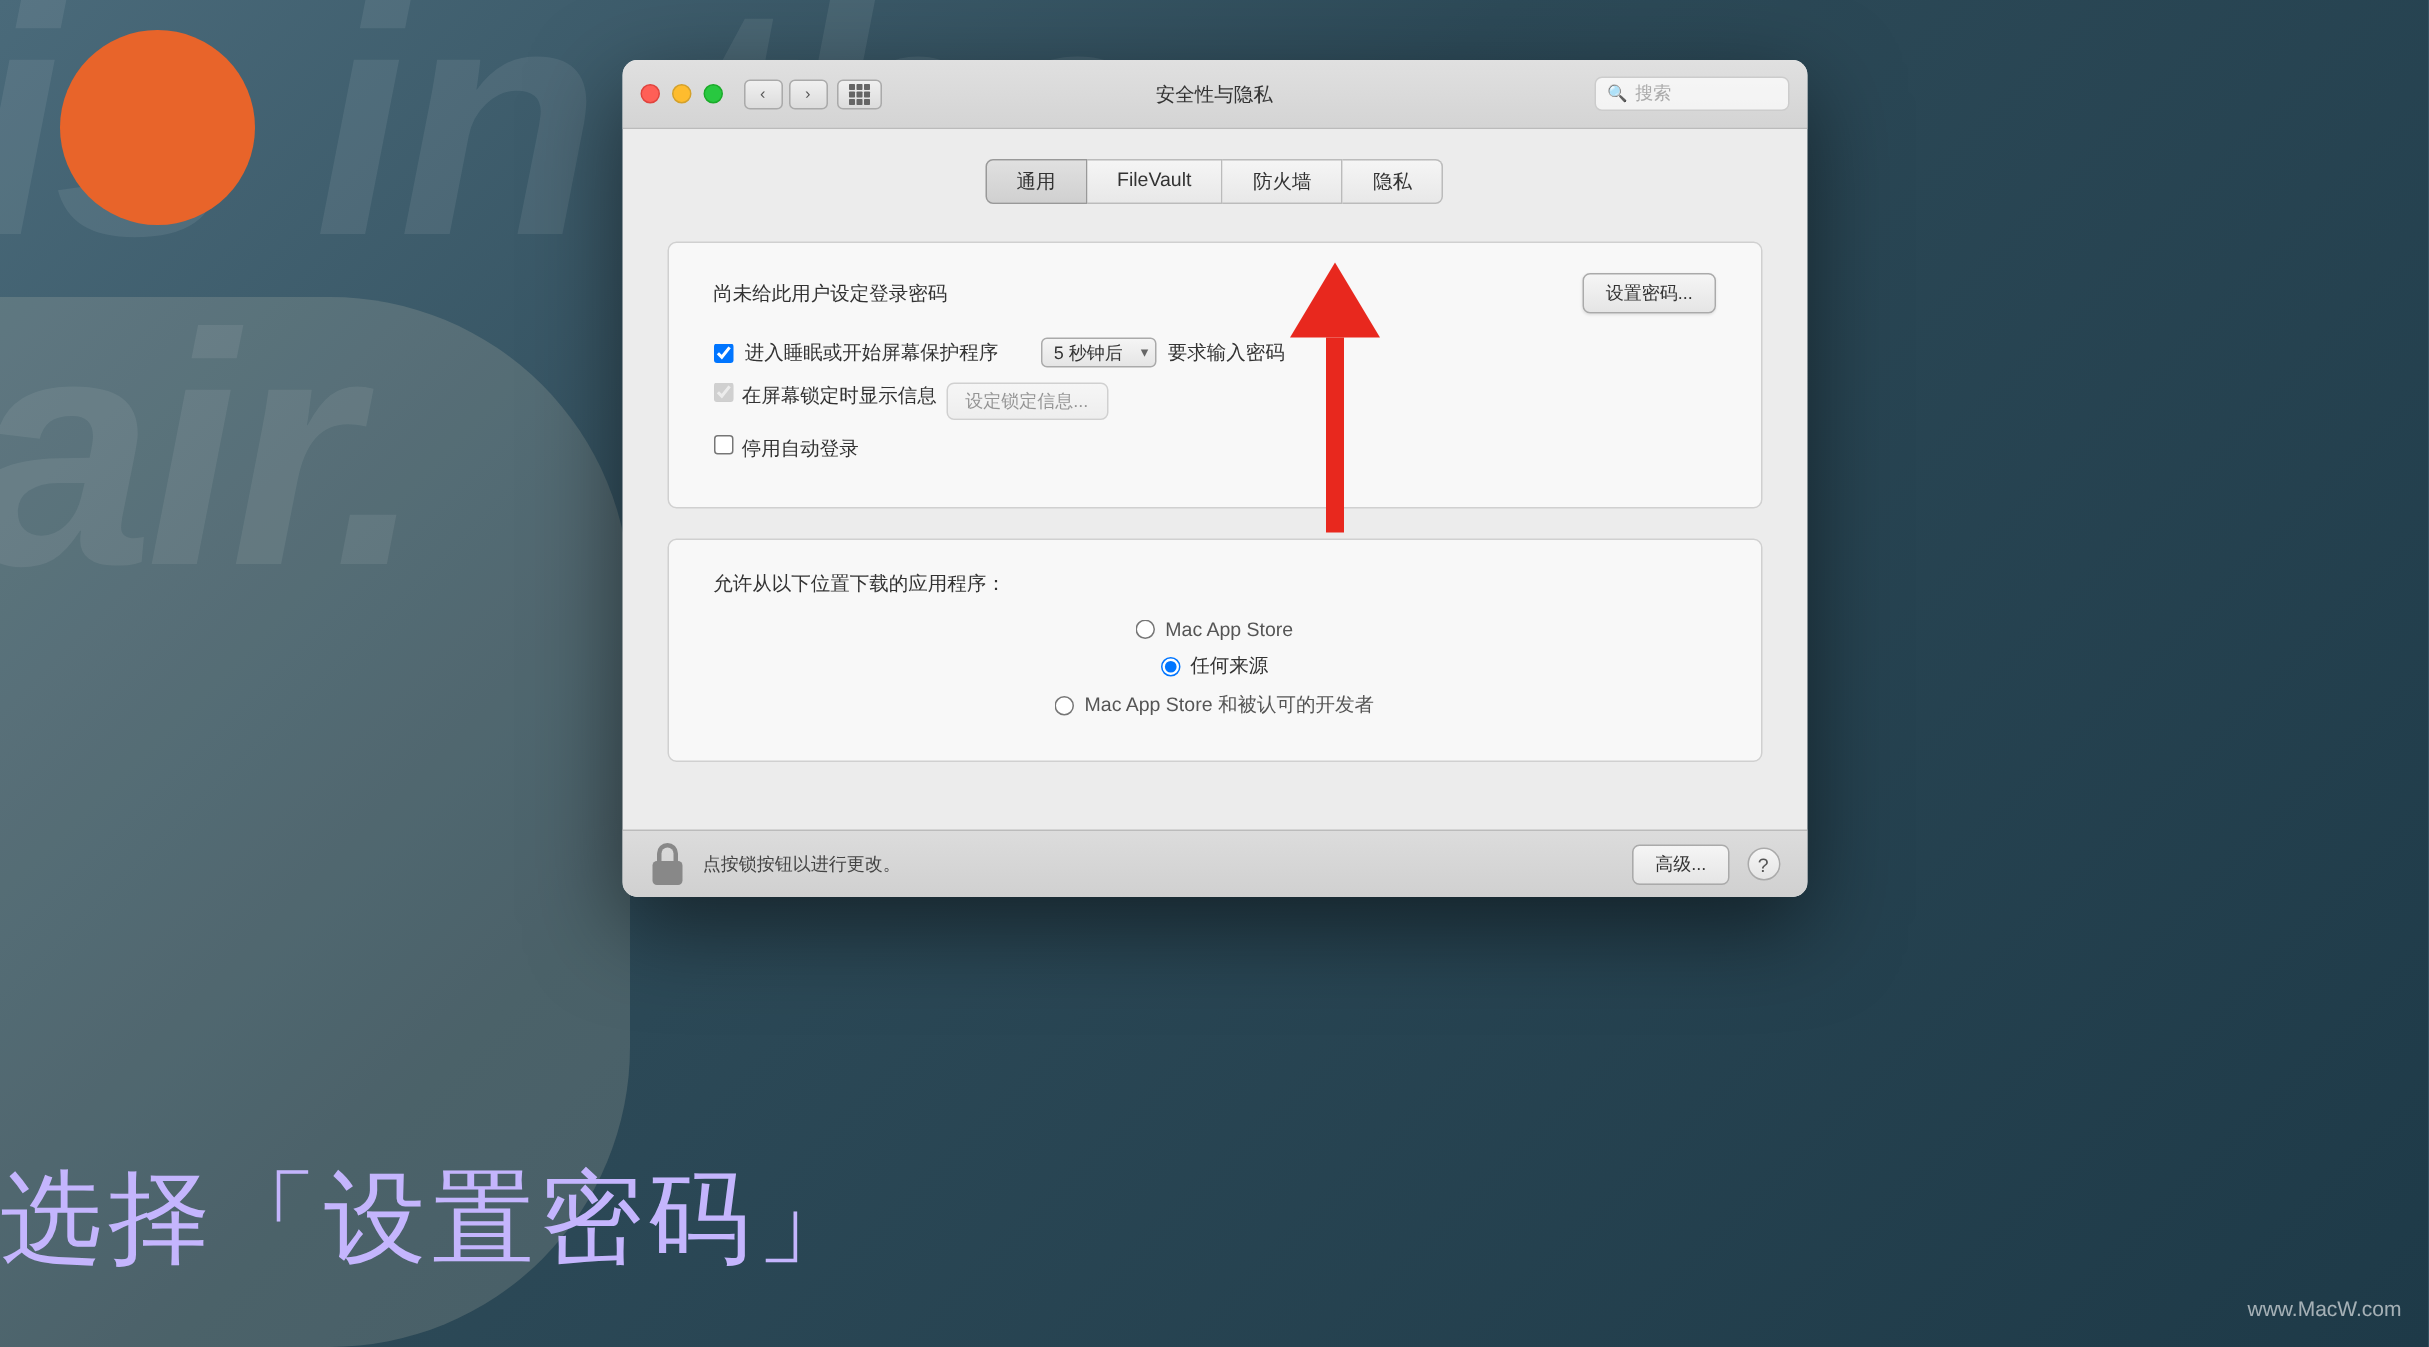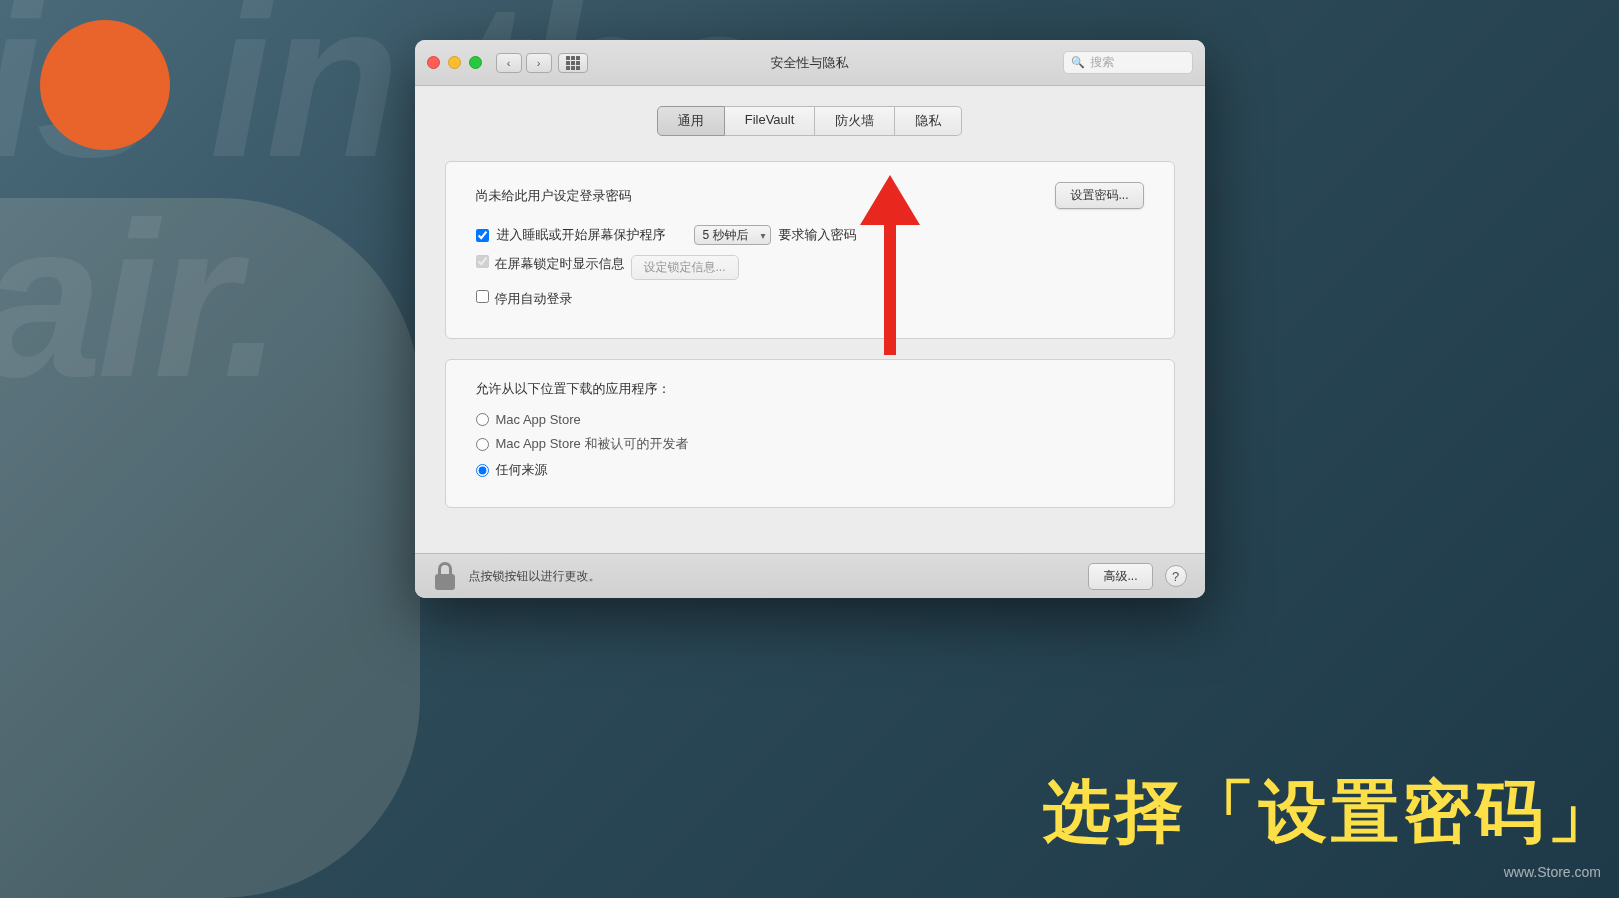--- a/index.html
+++ b/index.html
@@ -55,24 +55,24 @@
       background: rgba(245, 235, 210, 0.15);
       border-radius: 0 200px 200px 0;
     }
 
     
     .caption {
       position: absolute;
       bottom: 40px;
       left: 0;
       right: 0;
-      text-align: right;
+      text-align: left;
       font-size: 68px;
-      font-weight: 700;
-      color: #fde047;
+      font-weight: 400;
+      color: #c4b5fd;
       letter-spacing: 4px;
     }
 
     
     .watermark {
       position: absolute;
       bottom: 18px;
       right: 18px;
       font-size: 14px;
       color: rgba(255,255,255,0.6);
@@ -326,20 +326,21 @@
       margin-bottom: 14px;
     }
 
     .radio-row {
       display: flex;
       align-items: center;
       gap: 7px;
       margin-bottom: 8px;
       font-size: 13px;
       color: #555;
+      justify-content: center;
     }
 
     .radio-row.selected { color: #333; }
 
     
     .bottom-bar {
       display: flex;
       align-items: center;
       padding: 8px 18px;
       background: linear-gradient(180deg, #dcdcdc 0%, #d0d0d0 100%);
@@ -512,28 +513,28 @@
     </div>
 
     <div class="section">
       <div class="download-label">允许从以下位置下载的应用程序：</div>
 
       <div class="radio-row">
         <input type="radio" name="download-source" style="">
         <span>Mac App Store</span>
       </div>
 
+      <div class="radio-row selected">
+        <input type="radio" name="download-source" checked="" style="">
+        <span>任何来源</span>
+      </div>
+
       <div class="radio-row">
         <input type="radio" name="download-source" style="">
         <span>Mac App Store 和被认可的开发者</span>
-      </div>
-
-      <div class="radio-row selected">
-        <input type="radio" name="download-source" checked="" style="">
-        <span>任何来源</span>
       </div>
     </div>
   </div>
 
   <div class="bottom-bar">
     <div class="lock-icon">
       <div class="lock-shackle"></div>
       <div class="lock-body"></div>
     </div>
     <span class="lock-text">点按锁按钮以进行更改。</span>
@@ -542,13 +543,13 @@
   </div>
 </div>
 
 <div class="arrow-annotation">
   <div class="arrow-head"></div>
   <div class="arrow-shaft"></div>
 </div>
 
 <div class="caption">选择「设置密码」</div>
 
-<div class="watermark">www.Store.com</div>
+<div class="watermark">www.MacW.com</div>
 
 </body></html>

